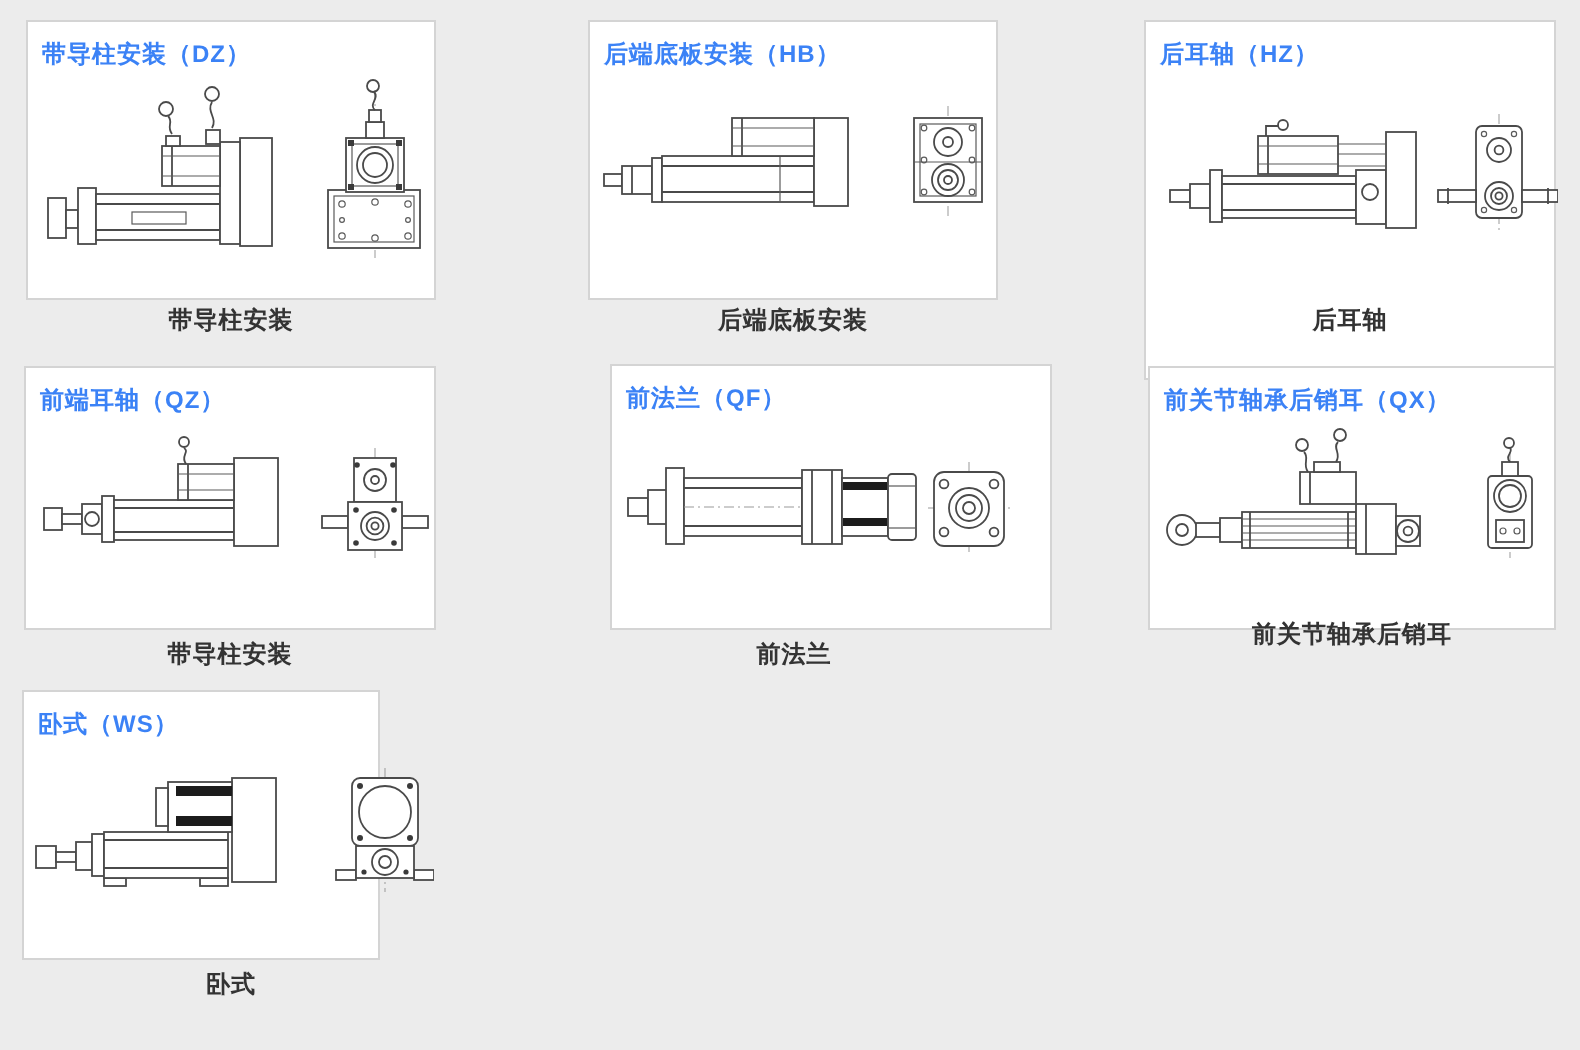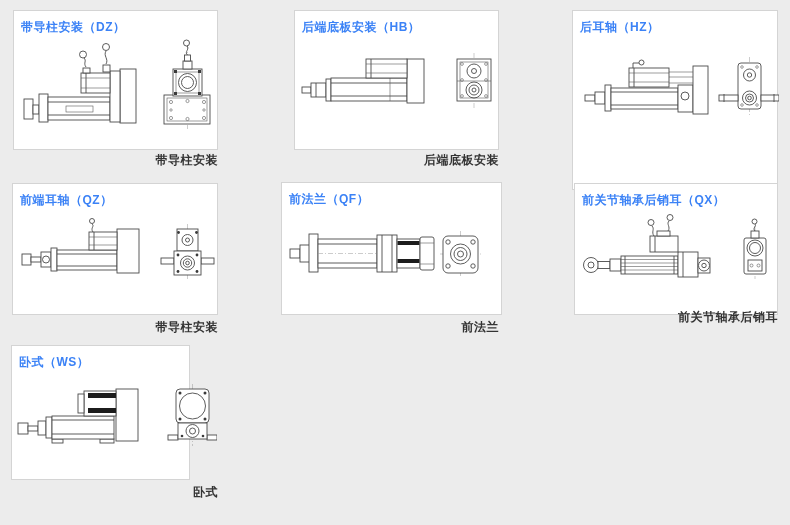--- a/index.html
+++ b/index.html
@@ -18,21 +18,21 @@
   }
   .card-title{
     position:absolute;left:7px;top:8px;
     font-size:12px;font-weight:bold;color:#3b82f6;
     letter-spacing:0.5px;white-space:nowrap;
   }
   .drawing{position:absolute;left:0;top:0;}
   .caption{
     position:absolute;
     font-size:12px;font-weight:bold;color:#333;
-    text-align:right;letter-spacing:0.5px;
+    text-align:center;letter-spacing:0.5px;
   }
   
   .ln{fill:none;stroke:#4a4a4a;stroke-width:0.9;}
   .fw{fill:#ffffff;stroke:#4a4a4a;stroke-width:0.9;}
   .tn{fill:none;stroke:#5a5a5a;stroke-width:0.6;}
   .dk{fill:#1c1c1c;stroke:none;}
   .bolt{fill:#3a3a3a;stroke:none;}
   .cl{fill:none;stroke:#999;stroke-width:0.5;stroke-dasharray:5 2 1 2;}
 </style>
 </head>
@@ -167,20 +167,21 @@
         <circle class="fw" cx="176.5" cy="87" r="7"></circle>
         <circle class="ln" cx="176.5" cy="87" r="4"></circle>
         <circle class="ln" cx="176.5" cy="87" r="1.8"></circle>
         <circle class="tn" cx="169" cy="56" r="1.3"></circle>
           <circle class="tn" cx="184" cy="56" r="1.3"></circle>
         <circle class="tn" cx="169" cy="94" r="1.3"></circle>
           <circle class="tn" cx="184" cy="94" r="1.3"></circle>
       </g>
     </svg>
   </div>
+  <div class="caption" style="left:572px;top:152px;width:206px">后耳轴</div>
 
   <div class="card" style="left:12px;top:183px;width:206px;height:132px">
     <div class="card-title">前端耳轴（QZ）</div>
     <svg class="drawing" width="206" height="132" viewBox="0 0 206 132">
       <g>
         <rect class="fw" x="9" y="70" width="9" height="11"></rect>
         <rect class="fw" x="18" y="73" width="10" height="5"></rect>
         <rect class="fw" x="28" y="68" width="10" height="15"></rect>
         <circle class="ln" cx="33" cy="75.5" r="3.5"></circle>
         <rect class="fw" x="38" y="64" width="6" height="23"></rect>
@@ -210,21 +211,21 @@
           <circle class="bolt" cx="183.5" cy="48.5" r="1.4"></circle>
         <circle class="bolt" cx="165" cy="71" r="1.4"></circle>
           <circle class="bolt" cx="184" cy="71" r="1.4"></circle>
         <circle class="bolt" cx="165" cy="87.5" r="1.4"></circle>
           <circle class="bolt" cx="184" cy="87.5" r="1.4"></circle>
       </g>
     </svg>
   </div>
   <div class="caption" style="left:12px;top:319px;width:206px">带导柱安装</div>
 
-  <div class="card" style="left:281px;top:182px;width:221px;height:133px">
+  <div class="card" style="left:305px;top:182px;width:221px;height:133px">
     <div class="card-title">前法兰（QF）</div>
     <svg class="drawing" width="204" height="133" viewBox="0 0 204 133">
       <g>
         <rect class="fw" x="8" y="66" width="10" height="9"></rect>
         <rect class="fw" x="18" y="62" width="10" height="17"></rect>
         <rect class="fw" x="27" y="51" width="9" height="38"></rect>
         <rect class="fw" x="36" y="56" width="59" height="29"></rect>
         <line class="ln" x1="36" y1="61" x2="95" y2="61"></line>
         <line class="ln" x1="36" y1="80" x2="95" y2="80"></line>
         <path class="cl" d="M36 70.5 H95"></path>

